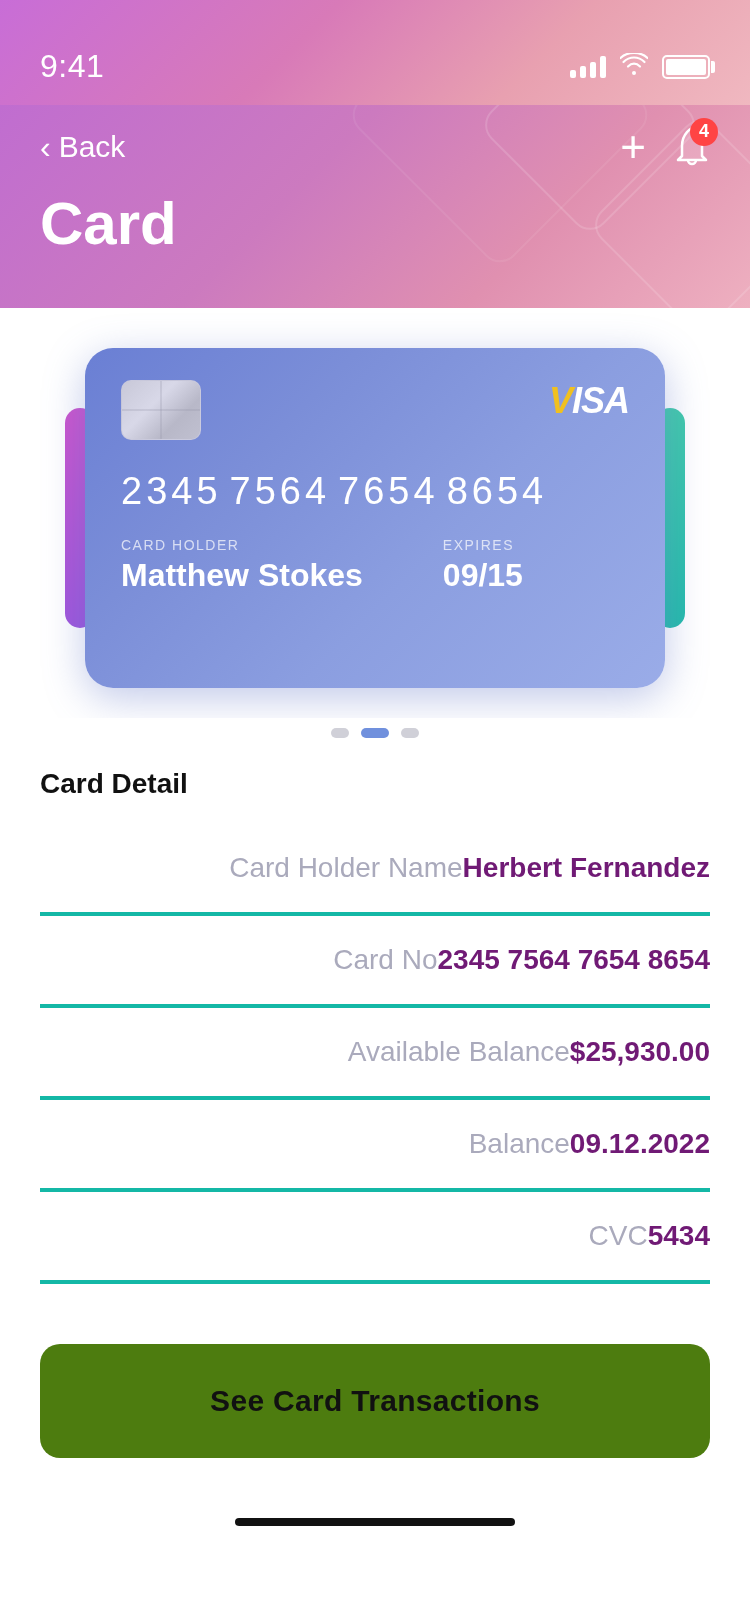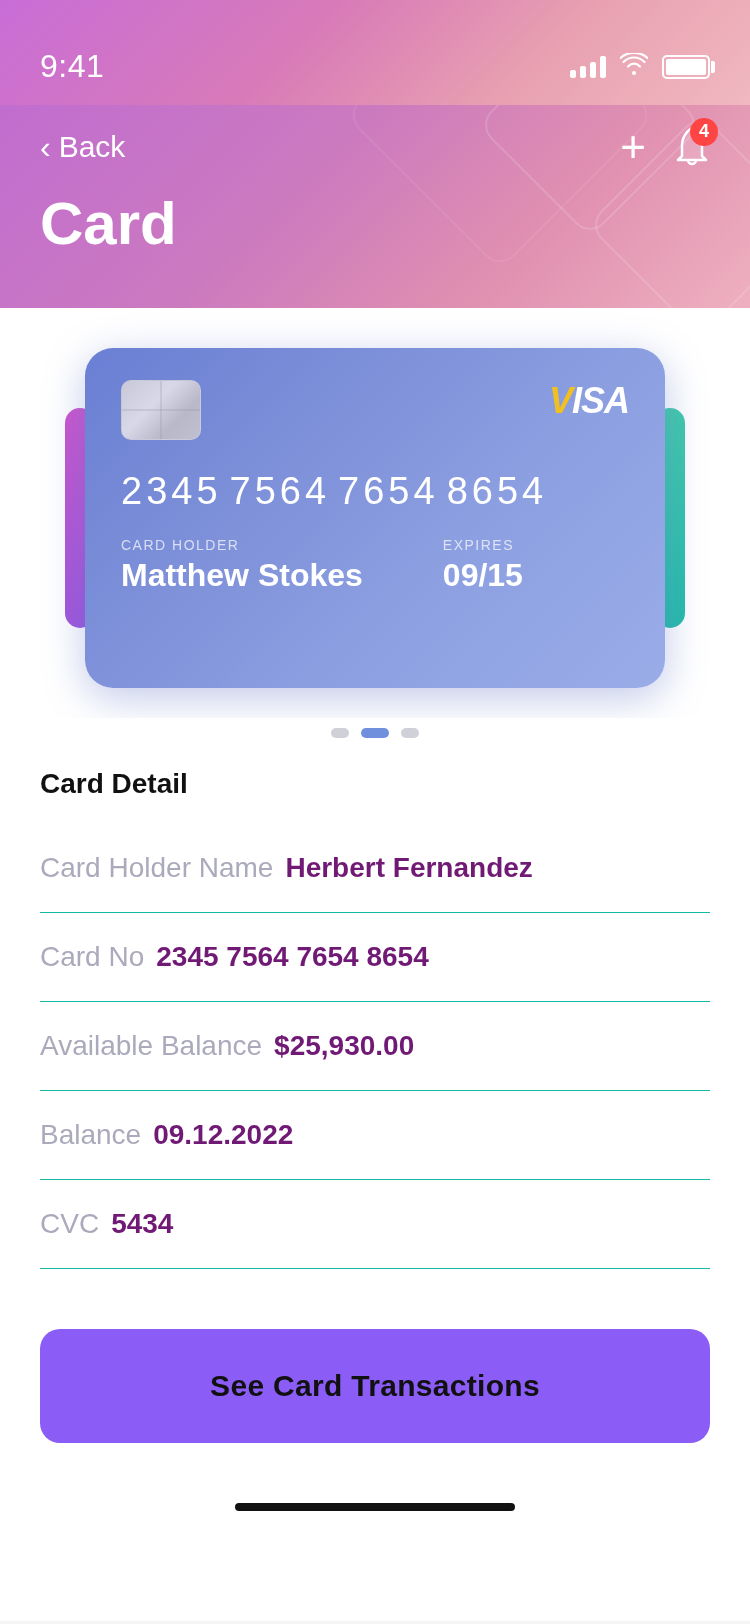--- a/index.html
+++ b/index.html
@@ -364,24 +364,23 @@
     .section-title {
       font-size: 28px;
       font-weight: 700;
       color: #111;
       margin-bottom: 24px;
     }
 
     .detail-row {
       display: flex;
       align-items: center;
-      justify-content: flex-start;
+      justify-content: flex-end;
       padding: 28px 0;
-      border-bottom: 1px solid #14b8a6;
-      gap: 12px;
+      border-bottom: 4px solid #14b8a6;
     }
 
     .detail-label {
       font-size: 28px;
       color: #aaaabc;
       font-weight: 400;
     }
 
     .detail-value {
       font-size: 28px;
@@ -391,21 +390,21 @@
     }
 
     
     .transactions-btn-container {
       padding: 60px 40px 40px 40px;
     }
 
     .transactions-btn {
       width: 100%;
       padding: 40px 0;
-      background: #8b5cf6;
+      background: #4d7c0f;
       border: none;
       border-radius: 20px;
       font-size: 30px;
       font-weight: 600;
       color: #111;
       cursor: pointer;
       letter-spacing: 0.3px;
     }
 
     

